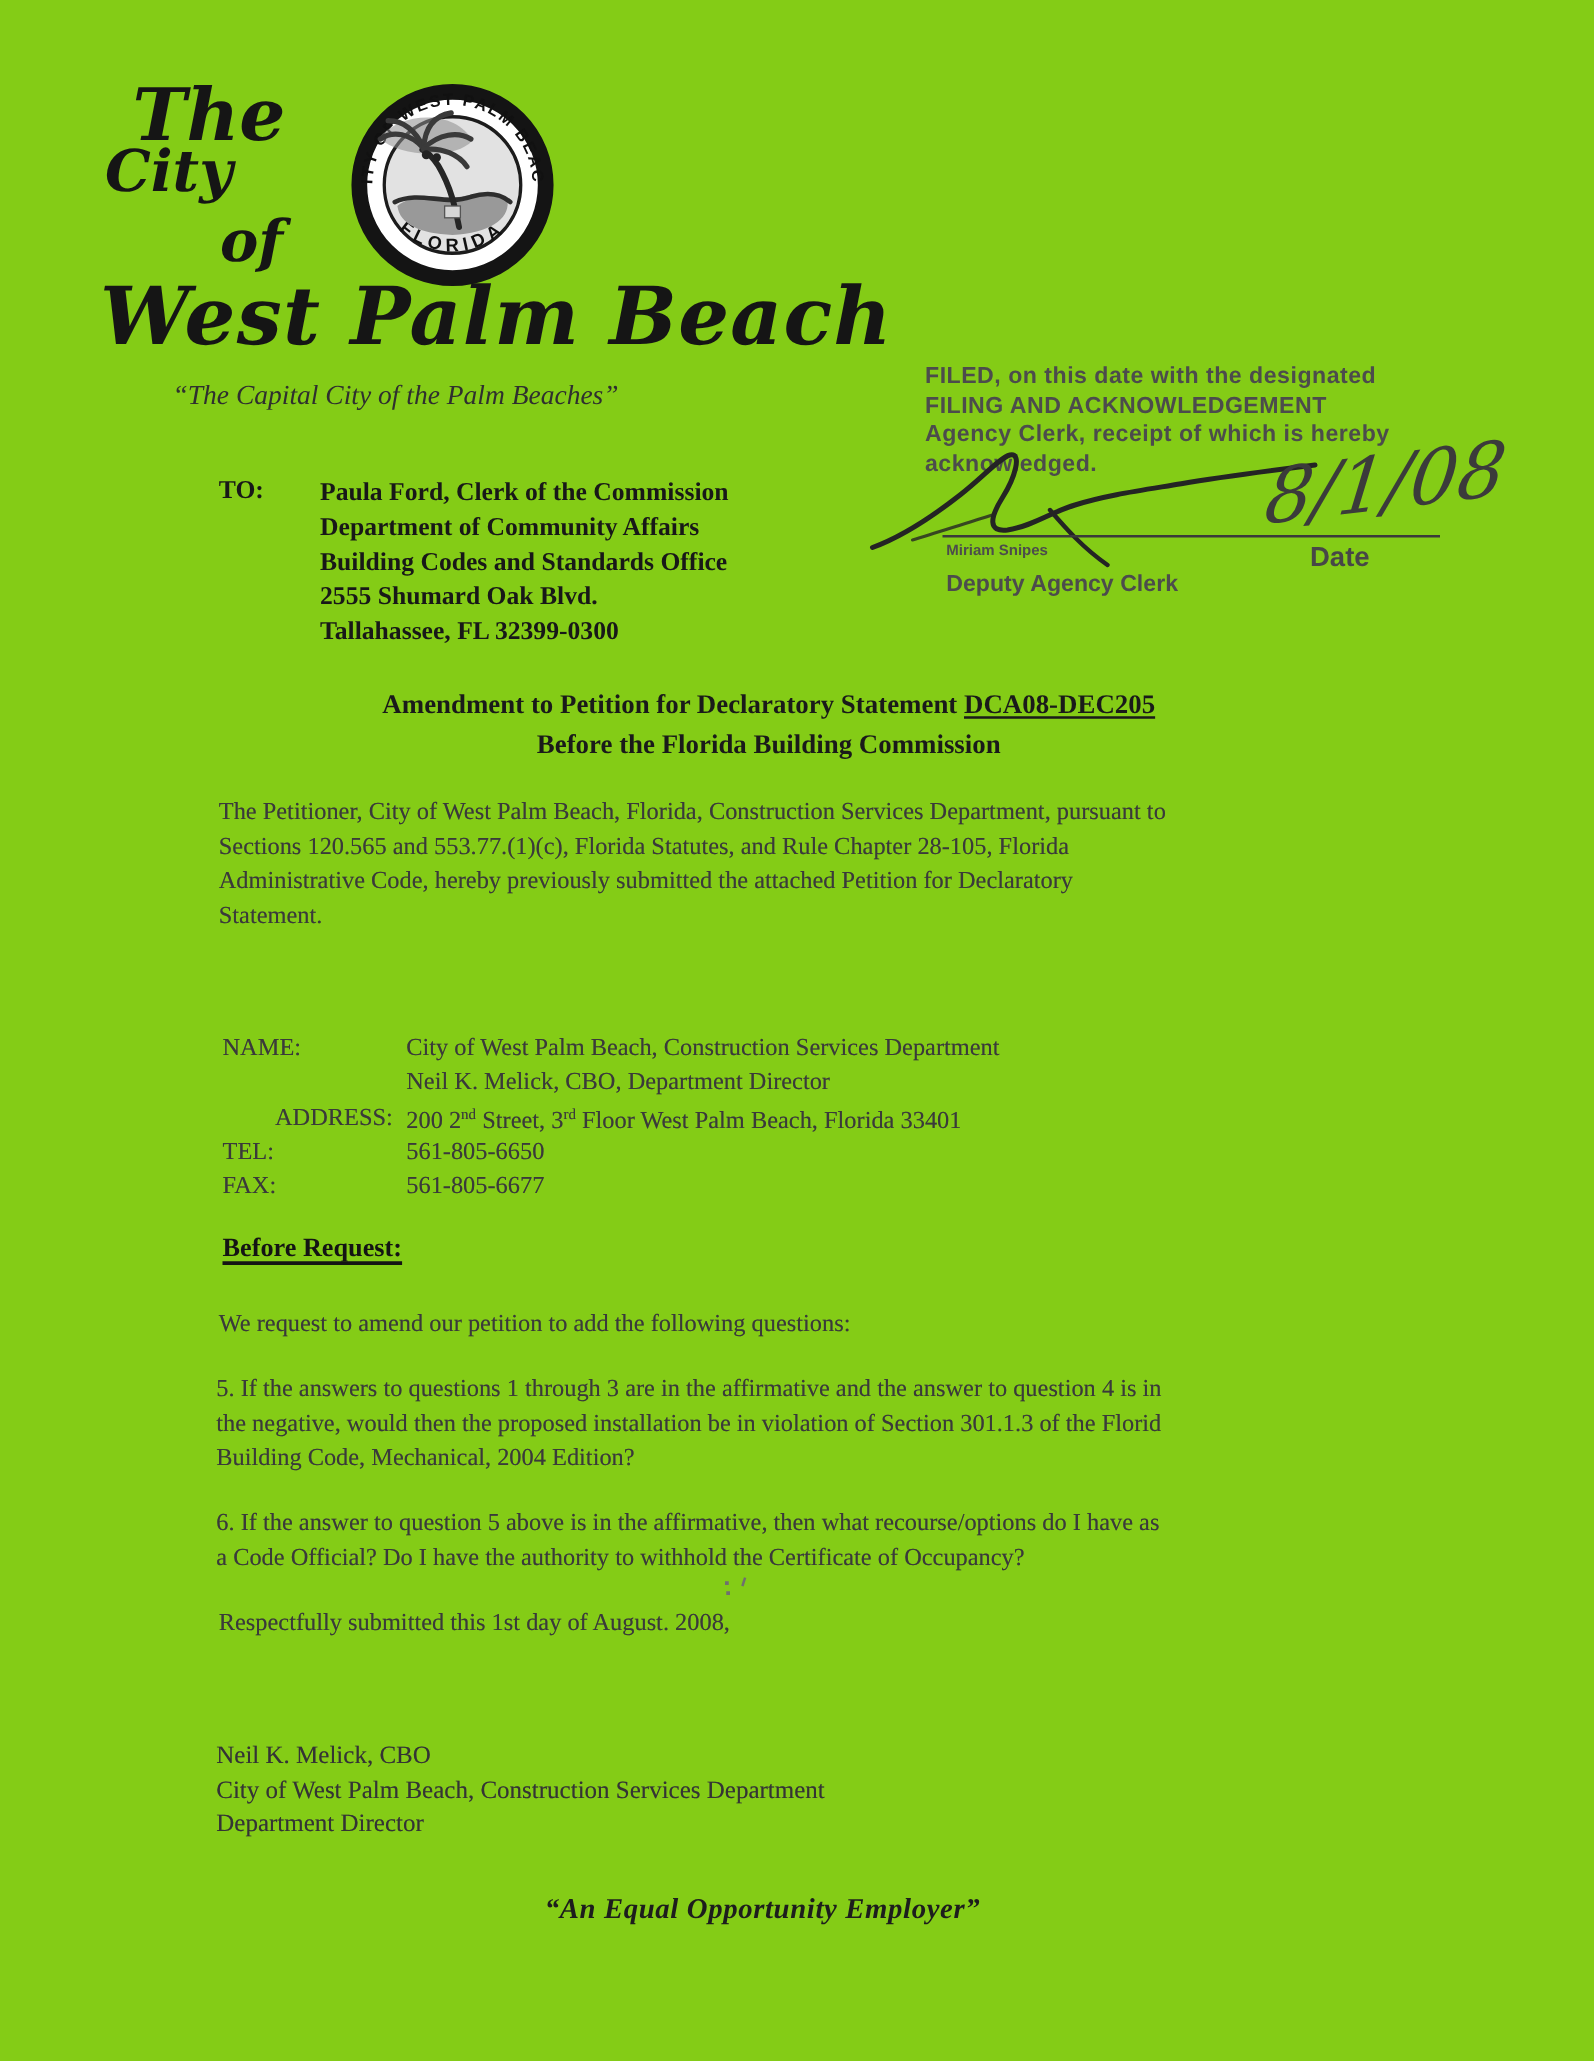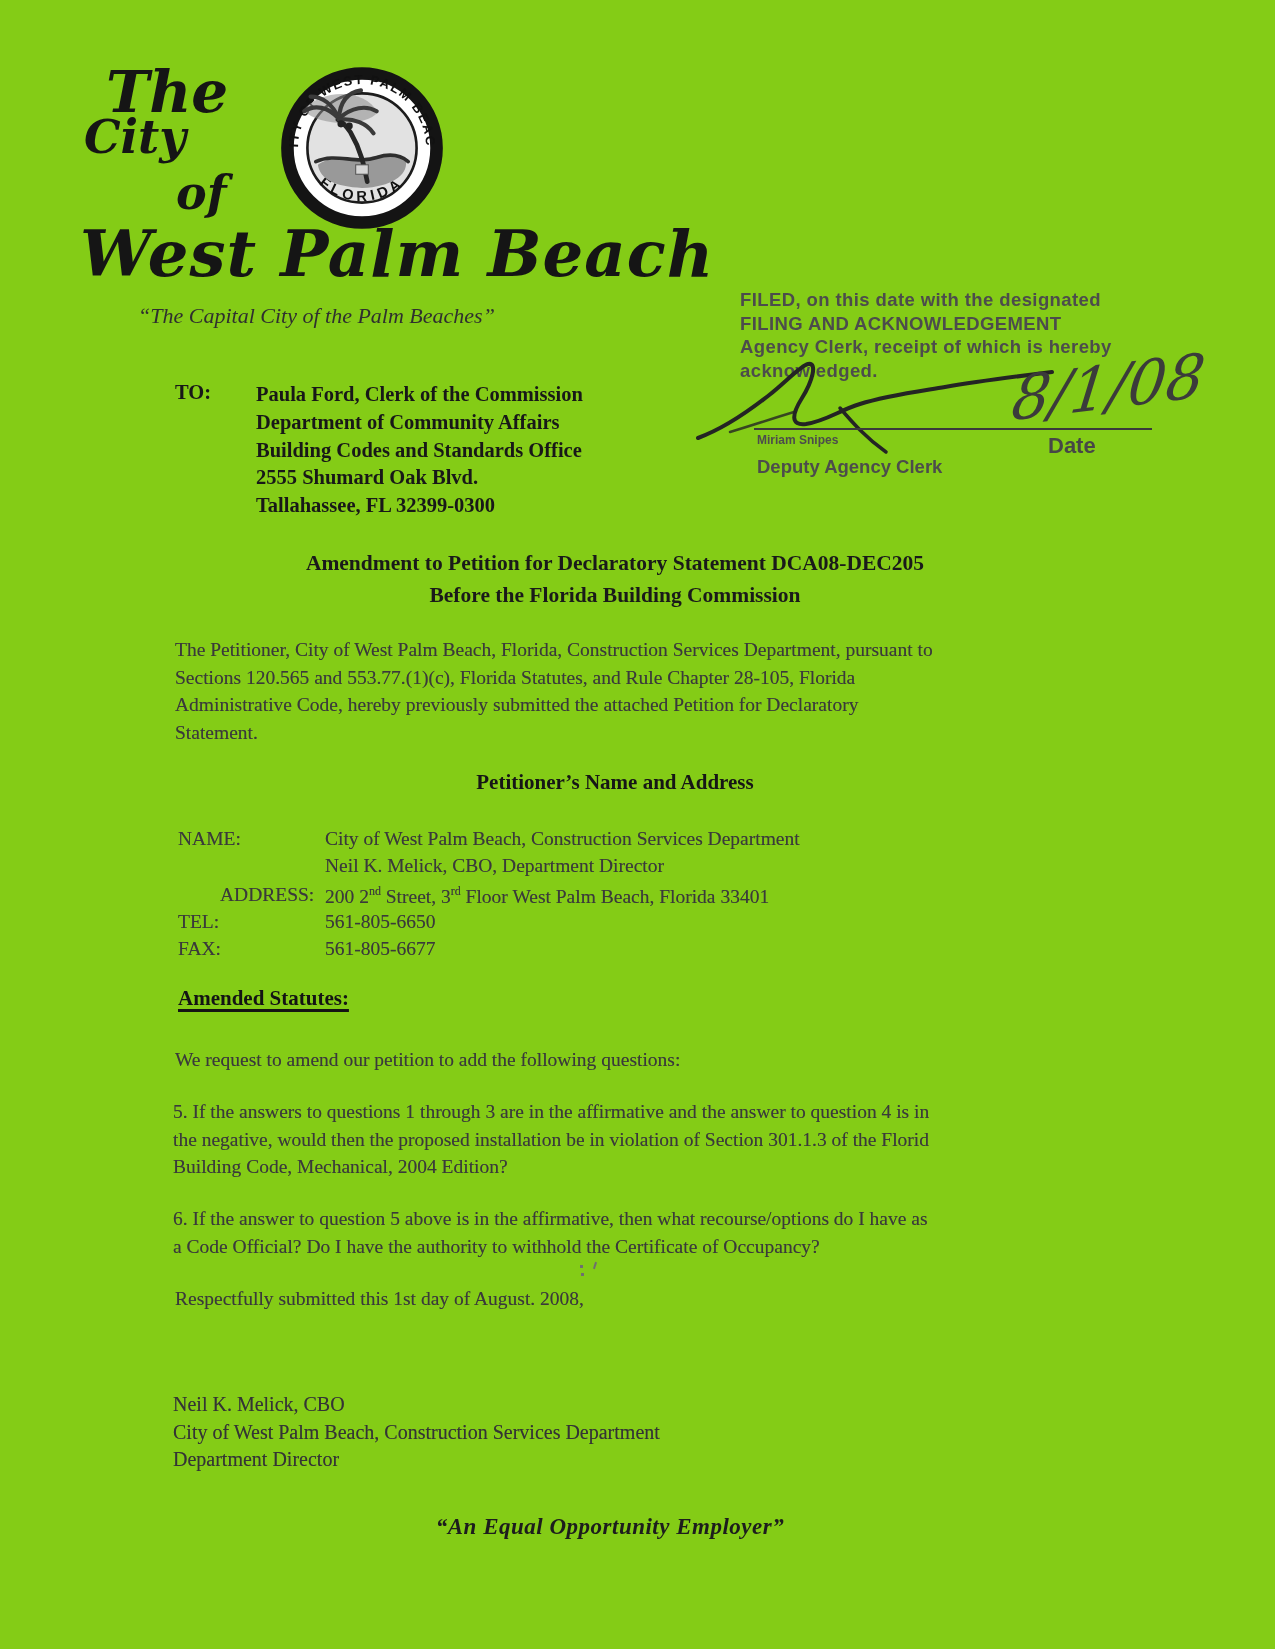--- a/index.html
+++ b/index.html
@@ -50,21 +50,21 @@
   }
   .clerk-sig { left: 690px; top: 352px; width: 400px; height: 105px; }
 
   
   .to-label { left: 175px; top: 381px; font-size: 20.5px; font-weight: bold; color: #181818; }
   .to-lines { left: 256px; top: 381px; font-size: 20.5px; font-weight: bold; color: #181818; line-height: 27.8px; white-space: nowrap; }
 
   
   .title-wrap { left: 55px; top: 551px; width: 1120px; text-align: center; font-size: 21.5px; font-weight: bold; color: #1a1a1a; white-space: nowrap; }
   .title-line2 { left: 55px; top: 583px; width: 1120px; text-align: center; font-size: 21.5px; font-weight: bold; color: #1a1a1a; }
-  .docket { text-underline-offset: 3px; text-decoration-thickness: 2px; margin-top: 20px; }
+  .docket { text-decoration: underline; text-underline-offset: 3px; text-decoration-thickness: 2px; margin-top: 20px; }
 
   .bodytext { font-size: 19.5px; line-height: 27.5px; color: #3a3a3a; white-space: nowrap; text-shadow: 0 0 0.5px rgba(70,70,70,.55); }
 
   .intro { left: 175px; top: 636px; }
 
   .pet-heading { left: 55px; top: 770px; width: 1120px; text-align: center; font-size: 21px; font-weight: bold; color: #161616; }
 
   .pet-label { font-size: 19.5px; color: #3a3a3a; text-shadow: 0 0 0.5px rgba(70,70,70,.55); }
   .lab-name { left: 178px; top: 828px; }
   .val-name1 { left: 325px; top: 828px; }
@@ -171,35 +171,34 @@
   </div>
   <div class="abs title-line2">Before the Florida Building Commission</div>
 
   <div class="abs bodytext intro">
     <div>The Petitioner, City of West Palm Beach, Florida, Construction Services Department, pursuant to</div>
     <div>Sections 120.565 and 553.77.(1)(c), Florida Statutes, and Rule Chapter 28-105, Florida</div>
     <div>Administrative Code, hereby previously submitted the attached Petition for Declaratory</div>
     <div>Statement.</div>
   </div>
 
-  <div class="abs pet-heading">Petitioner’s Name and Address</div>
 
   <div class="abs pet-label lab-name">NAME:</div>
   <div class="abs pet-label val-name1">City of West Palm Beach, Construction Services Department</div>
   <div class="abs pet-label val-name2">Neil K. Melick, CBO, Department Director</div>
 
   <div class="abs pet-label lab-addr">ADDRESS:</div>
   <div class="abs pet-label val-addr"><span>200 2</span><span class="sup">nd</span><span> Street, 3</span><span class="sup">rd</span><span> Floor West Palm Beach, Florida 33401</span></div>
 
   <div class="abs pet-label lab-tel">TEL:</div>
   <div class="abs pet-label val-tel">561-805-6650</div>
   <div class="abs pet-label lab-fax">FAX:</div>
   <div class="abs pet-label val-fax">561-805-6677</div>
 
-  <div class="abs amended-heading">Amended Statutes:</div>
+  <div class="abs amended-heading">Before Request:</div>
   <div class="abs bodytext request-intro">We request to amend our petition to add the following questions:</div>
 
   <div class="abs bodytext q5">
     <div>5.  If the answers to questions 1 through 3 are in the affirmative and the answer to question 4 is in</div>
     <div>the negative, would then the proposed installation be in violation of Section 301.1.3 of the Florid</div>
     <div>Building Code, Mechanical, 2004 Edition?</div>
   </div>
 
   <div class="abs bodytext q6">
     <div>6.  If the answer to question 5 above is in the affirmative, then what recourse/options do I have as</div>

